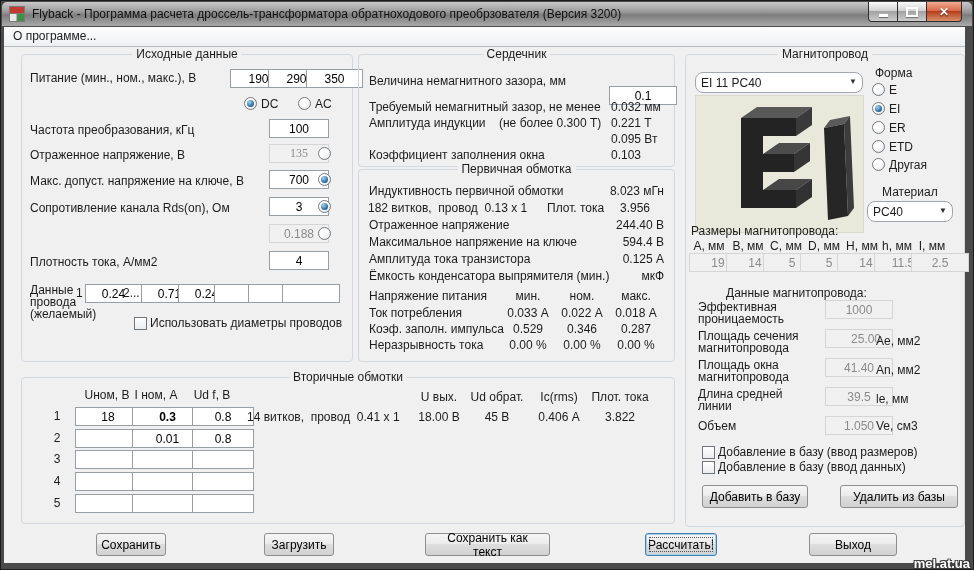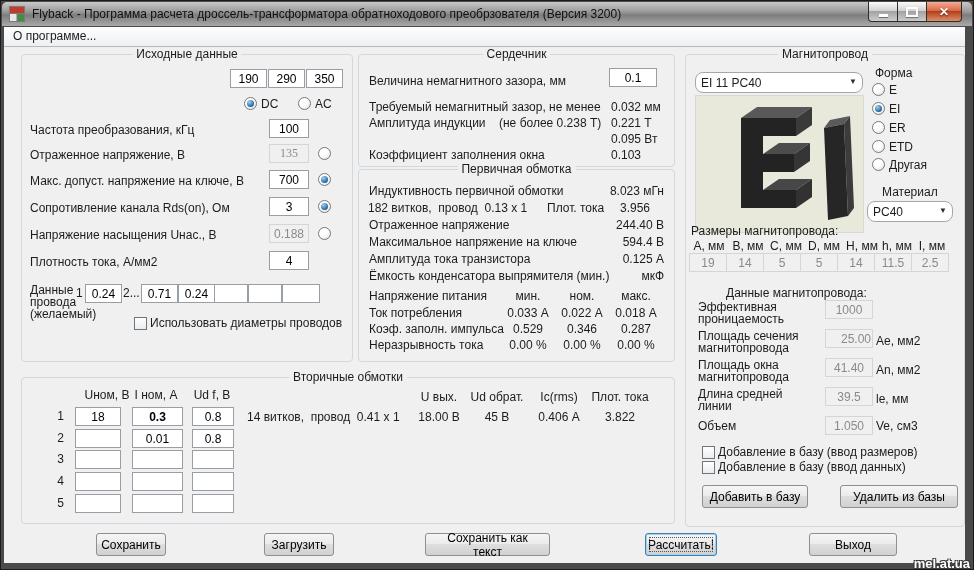--- a/index.html
+++ b/index.html
@@ -19,24 +19,24 @@
   .glyph-min{width:9px;height:3px;background:#fff;box-shadow:0 1px 0 rgba(0,0,0,.4);margin-top:7px}
   .glyph-max{width:8px;height:6px;border:2px solid #fdfdfd;box-shadow:0 1px 1px rgba(0,0,0,.35)}
   .menubar{position:absolute;left:3px;top:26px;right:8px;height:19px;
        background:linear-gradient(#fdfdfd,#edf0f3);border-bottom:1px solid #b7babd}
   .menu-item{position:absolute;left:0;top:0;height:19px;line-height:19px;padding:0 9px;white-space:nowrap}
   .client{position:absolute;left:3px;top:46px;right:8px;bottom:6px;background:#f0f0f0}
   .gb{position:absolute;border:1px solid #d2d8dd;border-radius:4px}
   .legend{position:absolute;top:-8px;left:50%;transform:translateX(-50%);background:#f0f0f0;
        padding:0 4px;white-space:nowrap}
   .lbl,.val{position:absolute;white-space:nowrap;line-height:14px}
-  .r{text-align:right}
+  .r{text-align:center}
   .c{text-align:center}
   .inp{position:absolute;height:17px;border:1px solid #989ea5;background:#fff;text-align:center;
-       font:12px "Liberation Sans",sans-serif;padding:0 1px;margin:0}
+       font:12px "Liberation Sans",sans-serif;padding:0 11px;margin:0}
   .inp.dis{background:#f0f0f0;border-color:#d3d6d9;color:#8a8a8a}
   .radio{position:absolute;width:11px;height:11px;border:1px solid #757a7f;border-radius:50%;
        background:radial-gradient(circle at 35% 30%,#fff 40%,#d7dce0)}
   .radio.on::after{content:"";position:absolute;left:2px;top:2px;width:7px;height:7px;border-radius:50%;
        background:radial-gradient(circle at 35% 30%,#9fd4f5,#1e5c92 75%)}
   .check{position:absolute;width:11px;height:11px;border:1px solid #6f757b;background:linear-gradient(#fff,#e9edf0)}
   .combo{position:absolute;height:19px;border:1px solid #a2a7ad;border-radius:8px;background:#fff}
   .combo-text{position:absolute;left:5px;top:3px;white-space:nowrap}
   .combo-arrow{position:absolute;right:5px;top:5px;font-size:8px;color:#2e2e2e;line-height:8px}
   .btn{position:absolute;border:1px solid #8e8f8f;border-radius:3px;
@@ -76,20 +76,21 @@
   </div>
 
   <div class="menubar">
     <span class="menu-item">О программе...</span>
   </div>
 
   <div class="client">
 
     <div class="gb" style="left:17px;top:7px;width:330px;height:306px">
       <span class="legend">Исходные данные</span>
+      <span class="lbl" style="left:8px;top:16px">Питание (мин., ном., макс.), В</span>
       <input class="inp" style="left: 208px; top: 14px; width: 33px;" value="190">
       <input class="inp" style="left: 246px; top: 14px; width: 33px;" value="290">
       <input class="inp" style="left: 284px; top: 14px; width: 33px;" value="350">
       <span class="radio on" style="left:222px;top:42px"></span>
       <span class="lbl" style="left:239px;top:42px">DC</span>
       <span class="radio" style="left:276px;top:42px"></span>
       <span class="lbl" style="left:293px;top:42px">AC</span>
 
       <span class="lbl" style="left:8px;top:68px">Частота преобразования, кГц</span>
       <input class="inp" style="left: 247px; top: 64px; width: 36px;" value="100">
@@ -99,21 +100,20 @@
       <span class="radio" style="left:296px;top:92px"></span>
 
       <span class="lbl" style="left:8px;top:119px">Макс. допуст. напряжение на ключе, В</span>
       <input class="inp" style="left: 247px; top: 115px; width: 36px;" value="700">
       <span class="radio on" style="left:296px;top:118px"></span>
 
       <span class="lbl" style="left:8px;top:146px">Сопротивление канала Rds(on), Ом</span>
       <input class="inp" style="left: 247px; top: 142px; width: 36px;" value="3">
       <span class="radio on" style="left:296px;top:145px"></span>
 
-      <span class="lbl" style="left:8px;top:173px">Напряжение насыщения Uнас., В</span>
       <input class="inp dis" style="left: 247px; top: 169px; width: 36px;" value="0.188">
       <span class="radio" style="left:296px;top:172px"></span>
 
       <span class="lbl" style="left:8px;top:200px">Плотность тока, А/мм2</span>
       <input class="inp" style="left: 247px; top: 196px; width: 36px;" value="4">
 
       <span class="lbl" style="left:8px;top:228px">Данные</span>
       <span class="lbl" style="left:8px;top:240px">провода</span>
       <span class="lbl" style="left:8px;top:252px">(желаемый)</span>
       <span class="lbl" style="left:54px;top:231px">1</span>
@@ -124,25 +124,25 @@
       <input class="inp" style="left: 192px; top: 229px; width: 30px;" value="">
       <input class="inp" style="left: 226px; top: 229px; width: 30px;" value="">
       <input class="inp" style="left: 260px; top: 229px; width: 34px;" value="">
       <span class="check" style="left:112px;top:262px"></span>
       <span class="lbl" style="left:128px;top:261px">Использовать диаметры проводов</span>
     </div>
 
     <div class="gb" style="left:354px;top:7px;width:315px;height:111px">
       <span class="legend">Сердечник</span>
       <span class="lbl" style="left:10px;top:19px">Величина немагнитного зазора, мм</span>
-      <input class="inp" style="left: 250px; top: 13px; width: 44px;" value="0.1">
+      <input class="inp" style="left: 250px; top: 31px; width: 44px;" value="0.1">
       <span class="lbl" style="left:10px;top:45px">Требуемый немагнитный зазор, не менее</span>
       <span class="val" style="left:252px;top:45px">0.032 мм</span>
       <span class="lbl" style="left:10px;top:61px">Амплитуда индукции</span>
-      <span class="lbl" style="left:140px;top:61px">(не более 0.238 Т)</span>
+      <span class="lbl" style="left:140px;top:61px">(не более 0.300 Т)</span>
       <span class="val" style="left:252px;top:61px">0.221 Т</span>
       <span class="val" style="left:252px;top:77px">0.095 Вт</span>
       <span class="lbl" style="left:10px;top:93px">Коэффициент заполнения окна</span>
       <span class="val" style="left:252px;top:93px">0.103</span>
     </div>
 
     <div class="gb" style="left:354px;top:122px;width:315px;height:191px">
       <span class="legend">Первичная обмотка</span>
       <span class="lbl" style="left:10px;top:14px">Индуктивность первичной обмотки</span>
       <span class="val r" style="right:10px;top:14px">8.023 мГн</span>

